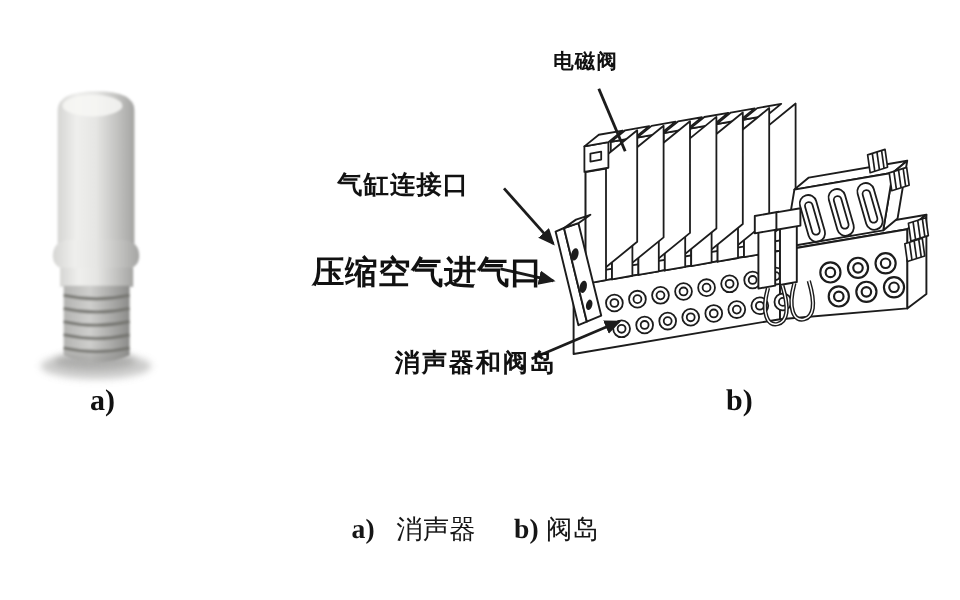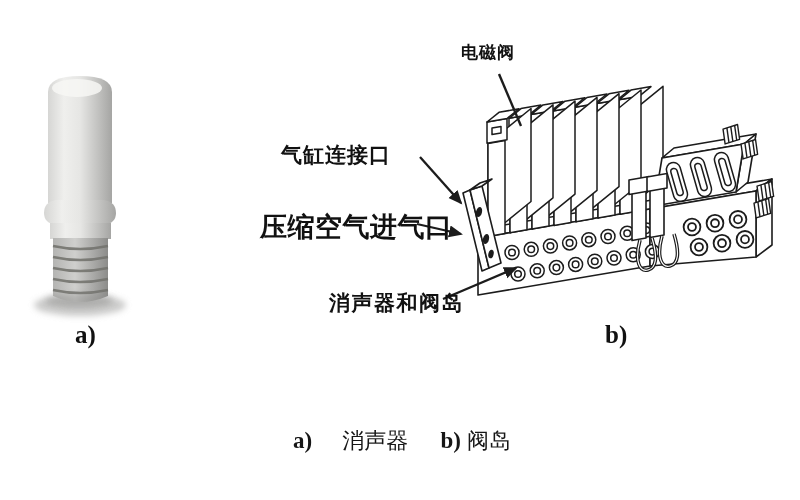--- a/index.html
+++ b/index.html
@@ -48,21 +48,21 @@
     font-size: 22px;
     color: #161616;
     line-height: 1.1;
     white-space: nowrap;
   }
   .fig-legend .key {
     font-family: "Liberation Serif", serif;
     font-weight: 700;
     font-size: 23px;
   }
-  .fig-legend .lbl-a { margin-left: 24px; }
+  .fig-legend .lbl-a { margin-left: 12px; }
   .fig-legend .key-b { margin-left: 26px; }
   .fig-legend .lbl-b { margin-left: 0; }
   .c-solenoid { left: 461px; top: 45px;  font-size: 17px; font-family: Liberation Mono, monospace; }
   .c-silencer { left: 281px; top: 144px; font-size: 21px; }
   .c-inlet    { left: 260px; top: 214px; font-size: 27px; letter-spacing: 0.5px; }
   .c-cyl      { left: 329px; top: 292px; font-size: 21px; letter-spacing: 1.5px; }
   .l-a { left: 75px;  top: 322px; }
   .l-b { left: 605px; top: 322px; }
 </style>
 </head>

